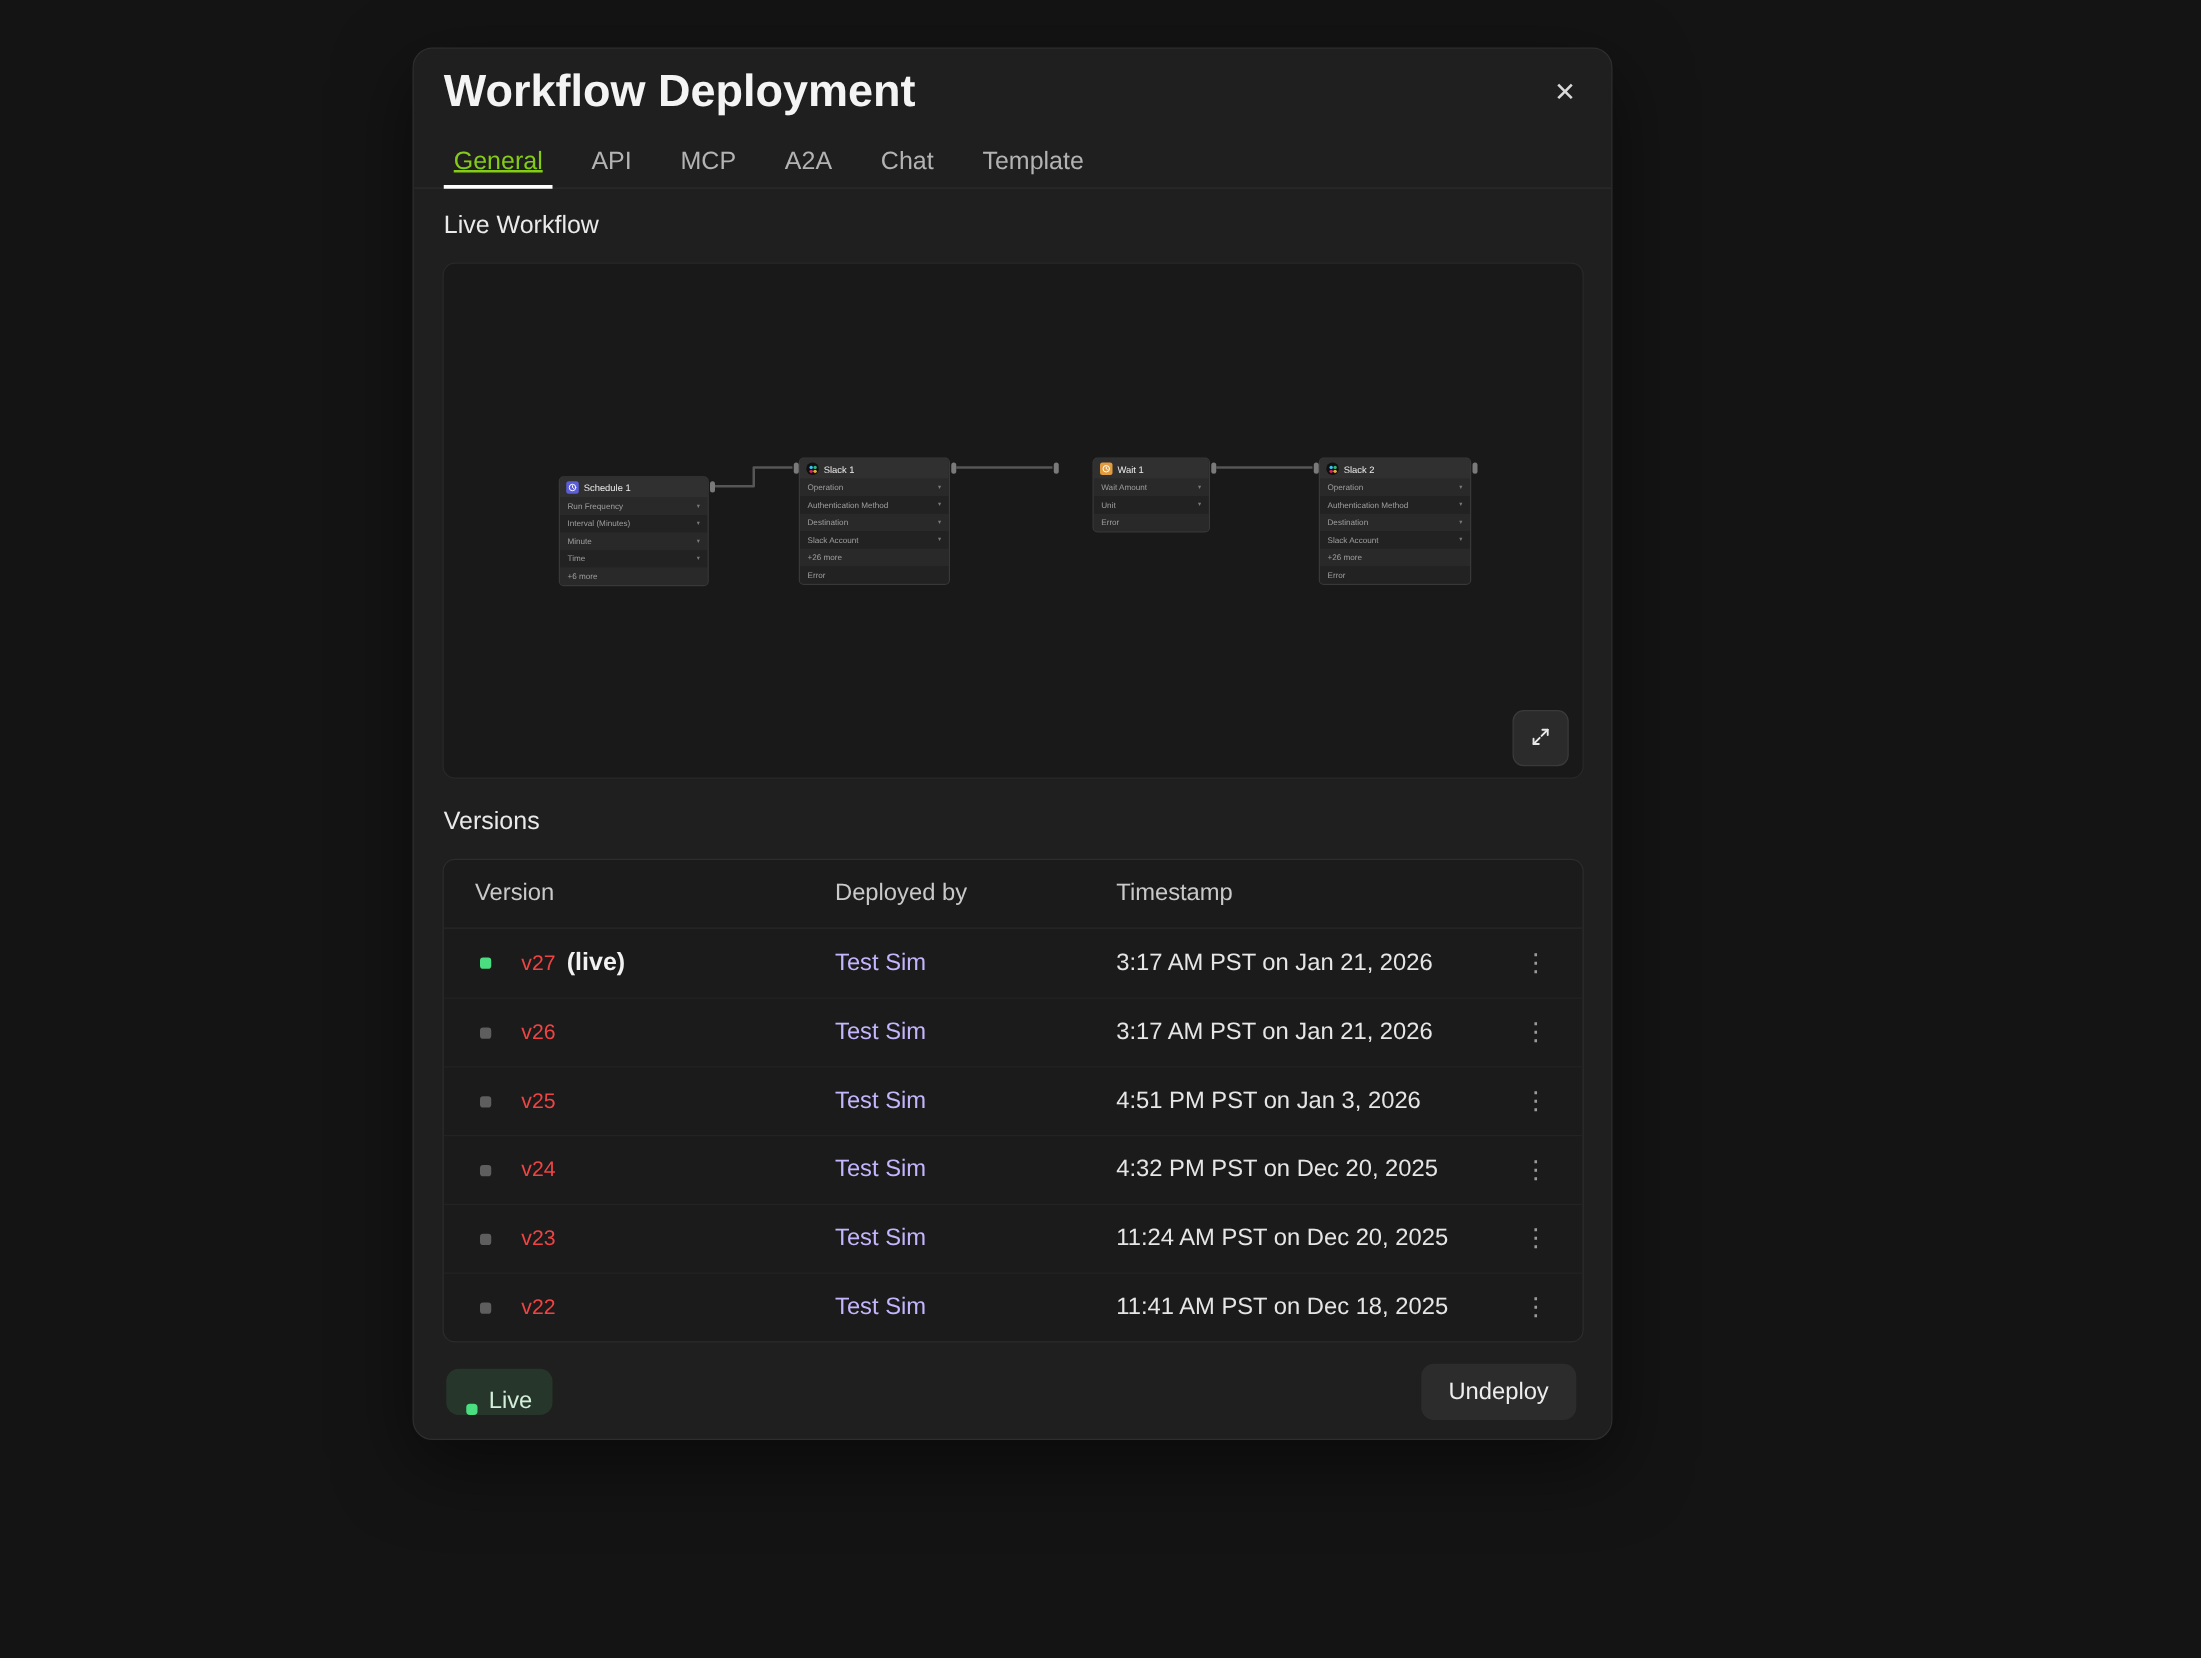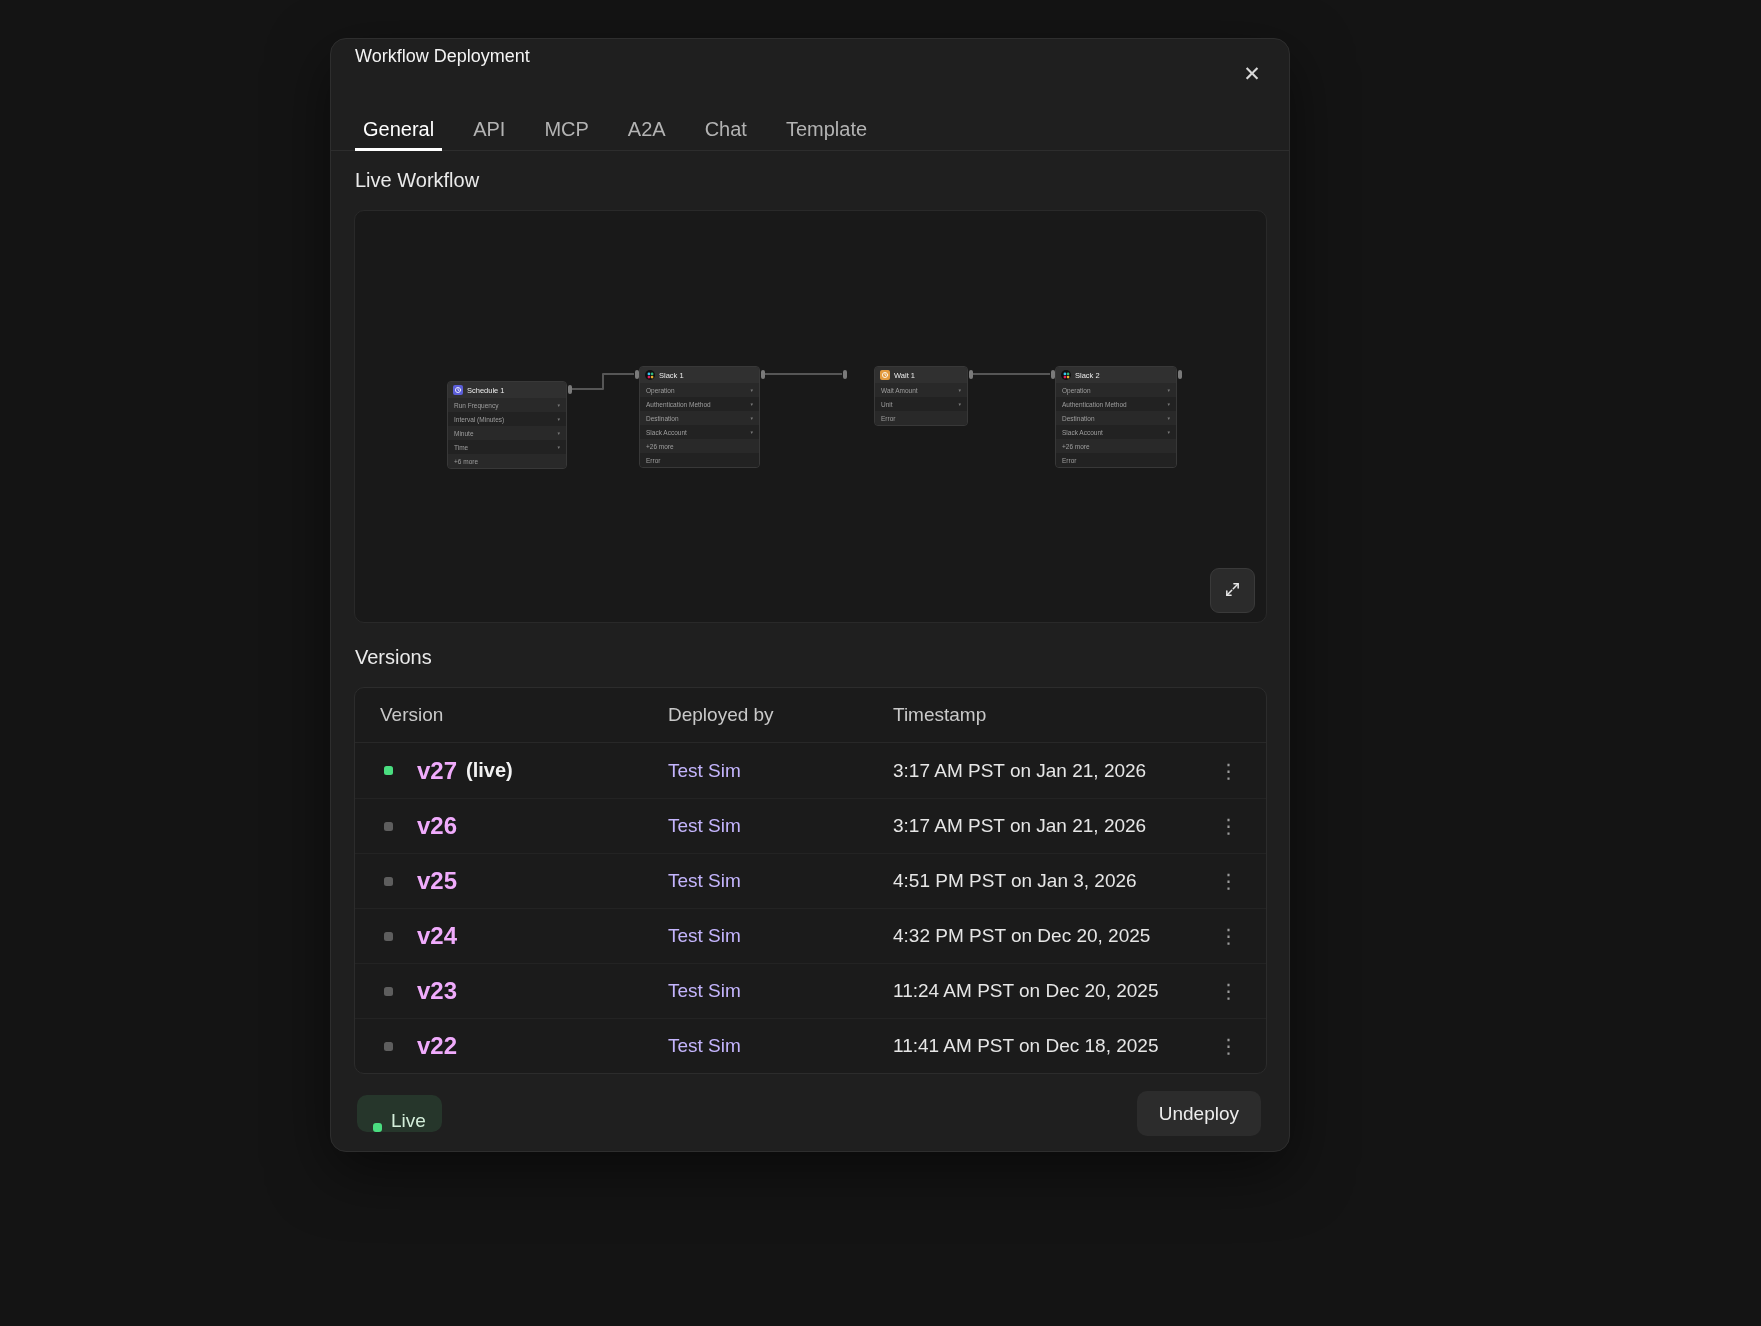--- a/index.html
+++ b/index.html
@@ -12,41 +12,41 @@
     color:#e8e8e8;
   }
 
   
   .modal {
     position:absolute; left:330px; top:38px; width:960px; height:1114px;
     background:#1f1f1f; border:1px solid #2e2e2e; border-radius:16px;
     box-shadow:0 20px 60px rgba(0,0,0,.5);
   }
   .modal-title {
-    position:absolute; left:24px; top:2px;
-    font-size:18px; font-weight:400; color:#f4f4f4; line-height:30px;
+    position:absolute; left:24px; top:19px;
+    font-size:36px; font-weight:700; color:#f4f4f4; line-height:30px;
   }
   .close-btn {
     position:absolute; right:20px; top:18px; width:34px; height:34px;
     background:transparent; border:none; color:#d9d9d9; font-size:21px;
     cursor:pointer; display:flex; align-items:center; justify-content:center;
   }
 
   
   .tabs {
     position:absolute; left:0; right:0; top:72px; height:40px;
     display:flex; gap:23px; padding:0 24px;
     border-bottom:1px solid #2d2d2d;
   }
   .tab {
     display:flex; align-items:center; height:calc(100% + 1px);
     padding:0 8px; font-size:20px; color:#b3b3b3; cursor:pointer;
     border-bottom:3px solid transparent;
   }
-  .tab.active { color:#ffffff; border-bottom-color:#ffffff; font-weight:500; }
+  .tab.active { color:#84cc16; border-bottom-color:#ffffff; font-weight:500;text-decoration:underline; }
 
   
   .section-heading { position:absolute; left:24px; font-size:20px; font-weight:500; color:#eaeaea; }
   .h-workflow { top:130px; }
   .h-versions { top:607px; }
 
   
   .canvas {
     position:absolute; left:23px; top:171px; width:913px; height:413px;
     background:#191919; border:1px solid #292929; border-radius:10px;
@@ -93,21 +93,21 @@
     border-bottom:1px solid #282828;
   }
   .hc1 { width:313px; padding-left:25px; }
   .hc2 { width:225px; }
   .hc3 { flex:1; }
   .t-row { display:flex; align-items:center; height:55px; }
   .t-row + .t-row { border-top:1px solid #232323; }
   .cell-version { width:313px; padding-left:29px; display:flex; align-items:center; }
   .dot { width:9px; height:9px; border-radius:2.5px; background:#5e5e5e; flex:0 0 auto; }
   .dot.live { background:#4ade80; }
-  .version-label { margin-left:24px; font-size:24px; font-weight:700; color:#f0abfc; }
+  .version-label { margin-left:24px; font-size:17px; font-weight:400; color:#ef4444; }
   .version-suffix { margin-left:9px; font-size:20px; font-weight:600; color:#f2f2f2; }
   .cell-deployed { width:225px; font-size:19px; color:#c4b5fd; }
   .cell-timestamp { flex:1; font-size:19px; color:#e6e6e6; }
   .cell-menu { width:75px; display:flex; justify-content:center; }
   .kebab-btn {
     background:transparent; border:none; color:#9a9a9a; font-size:20px;
     width:32px; height:32px; cursor:pointer; line-height:1;
   }
 
   

